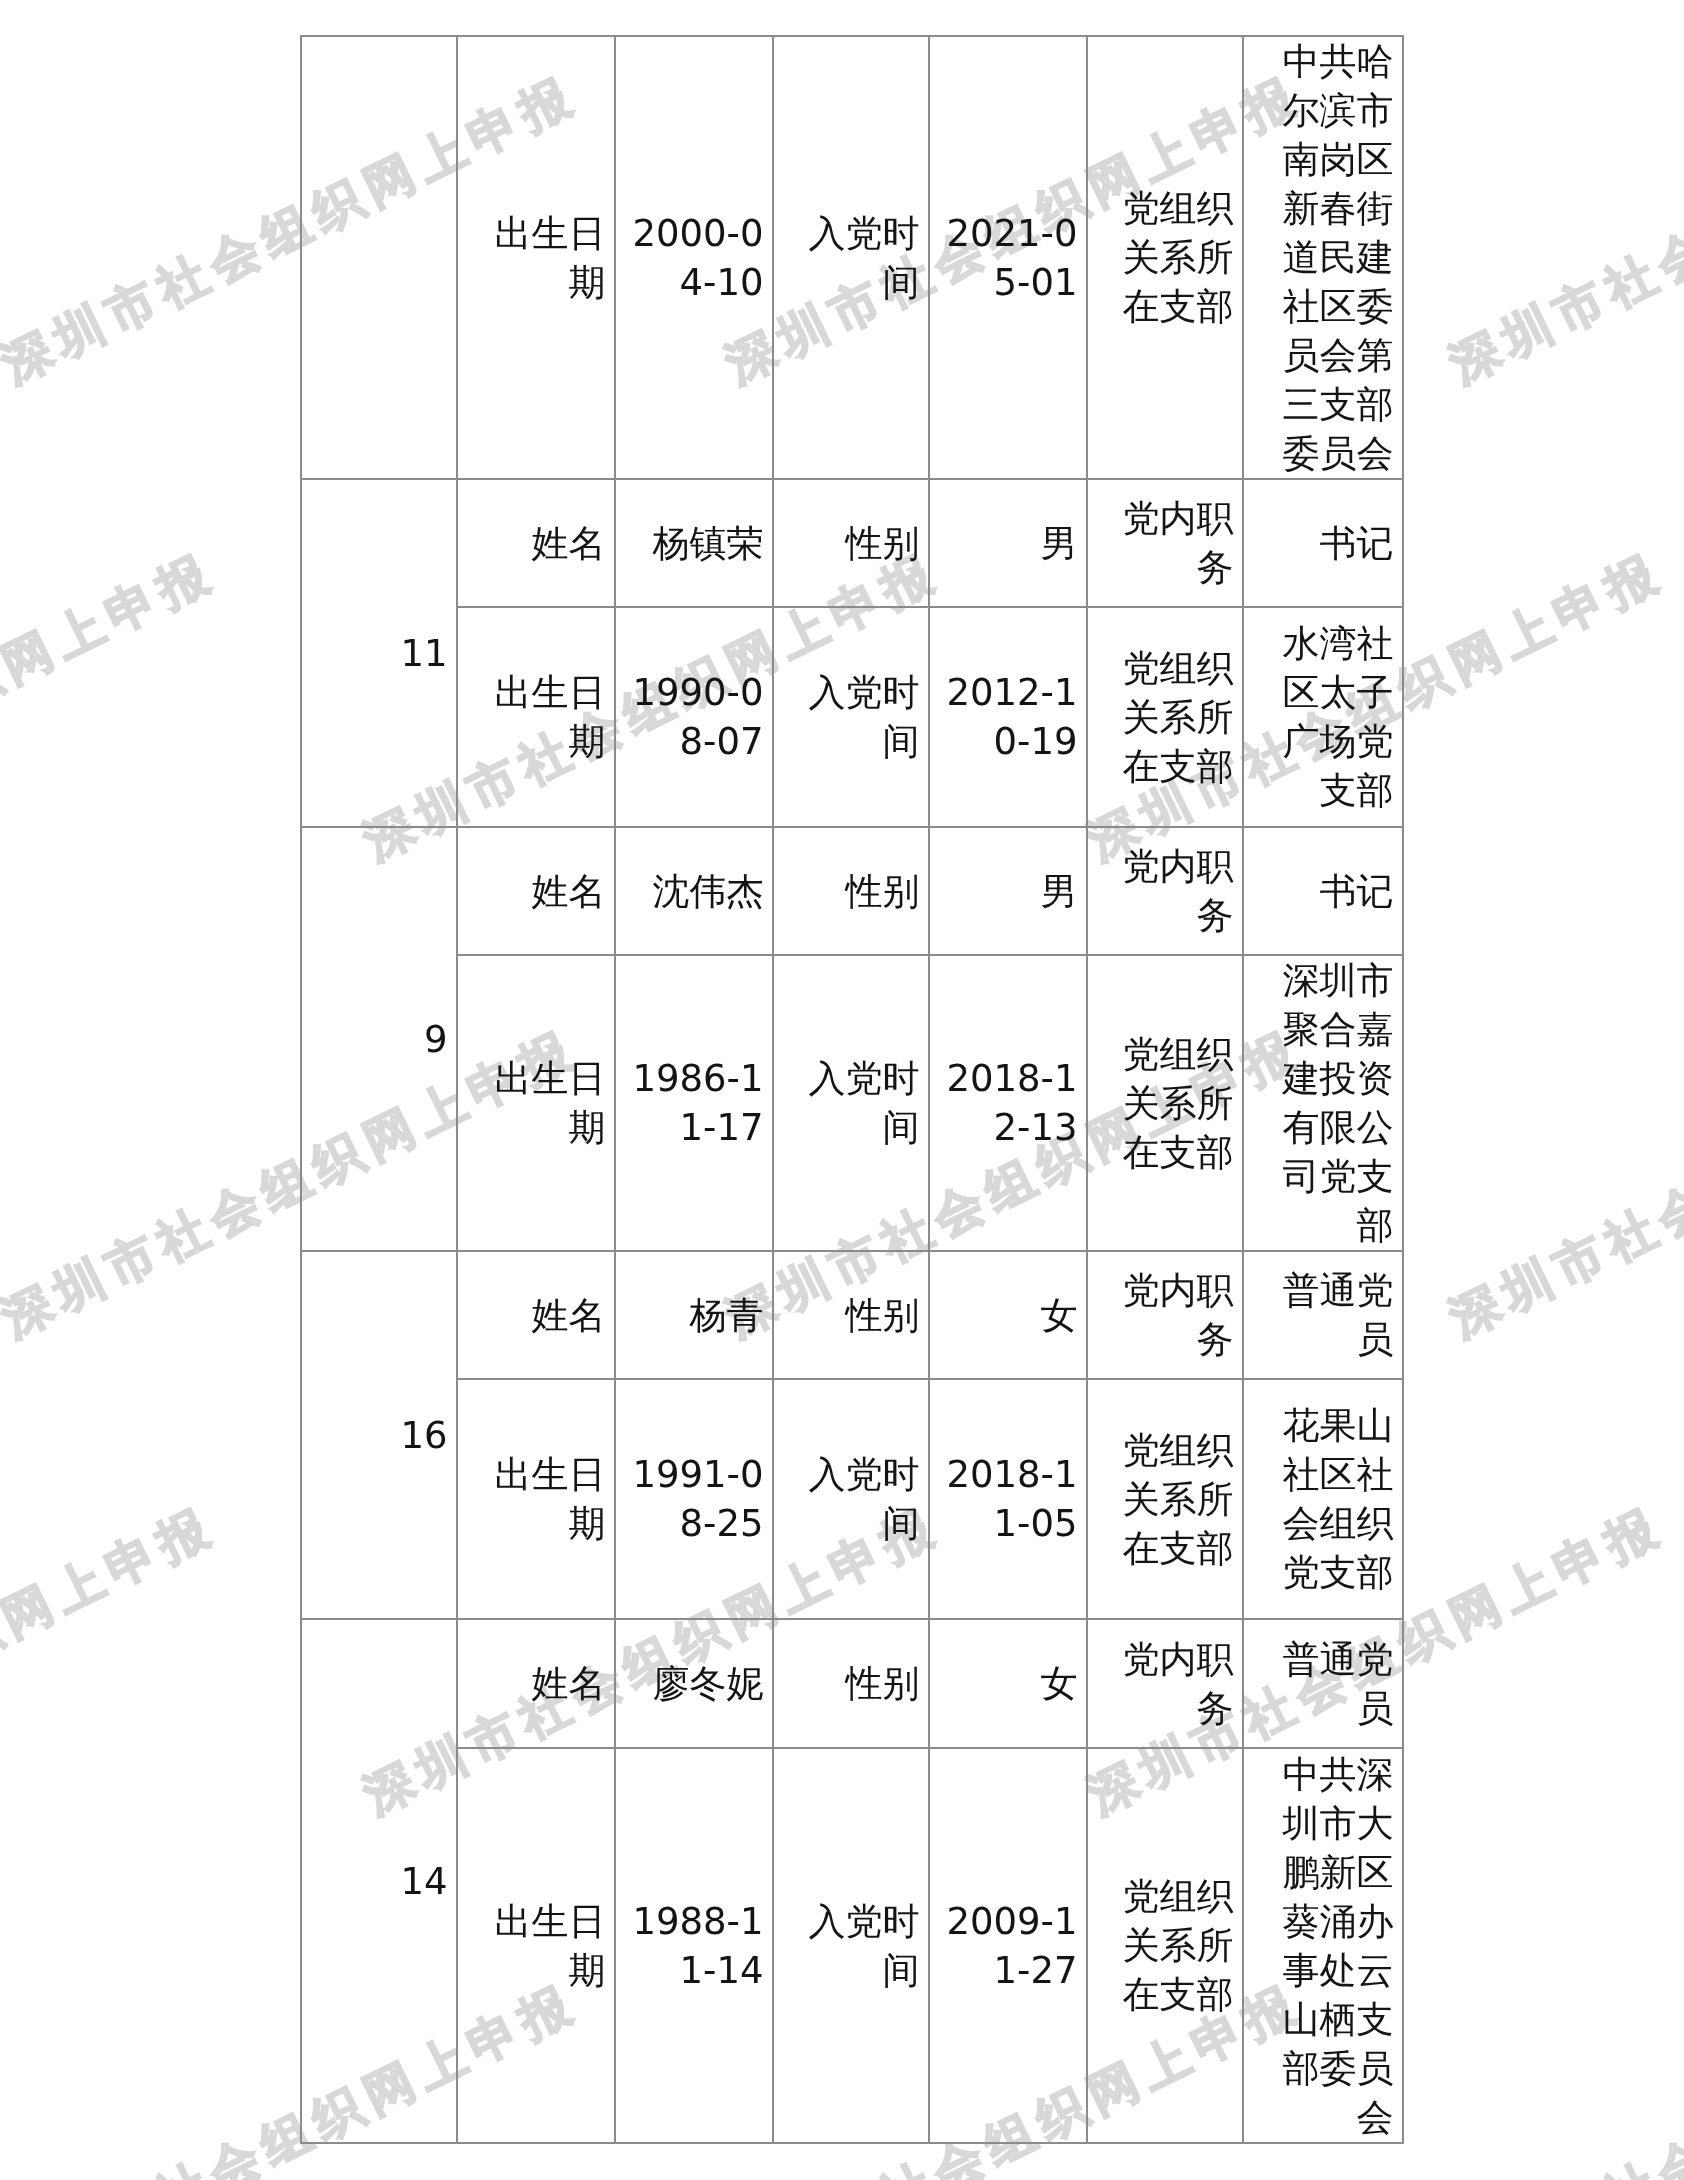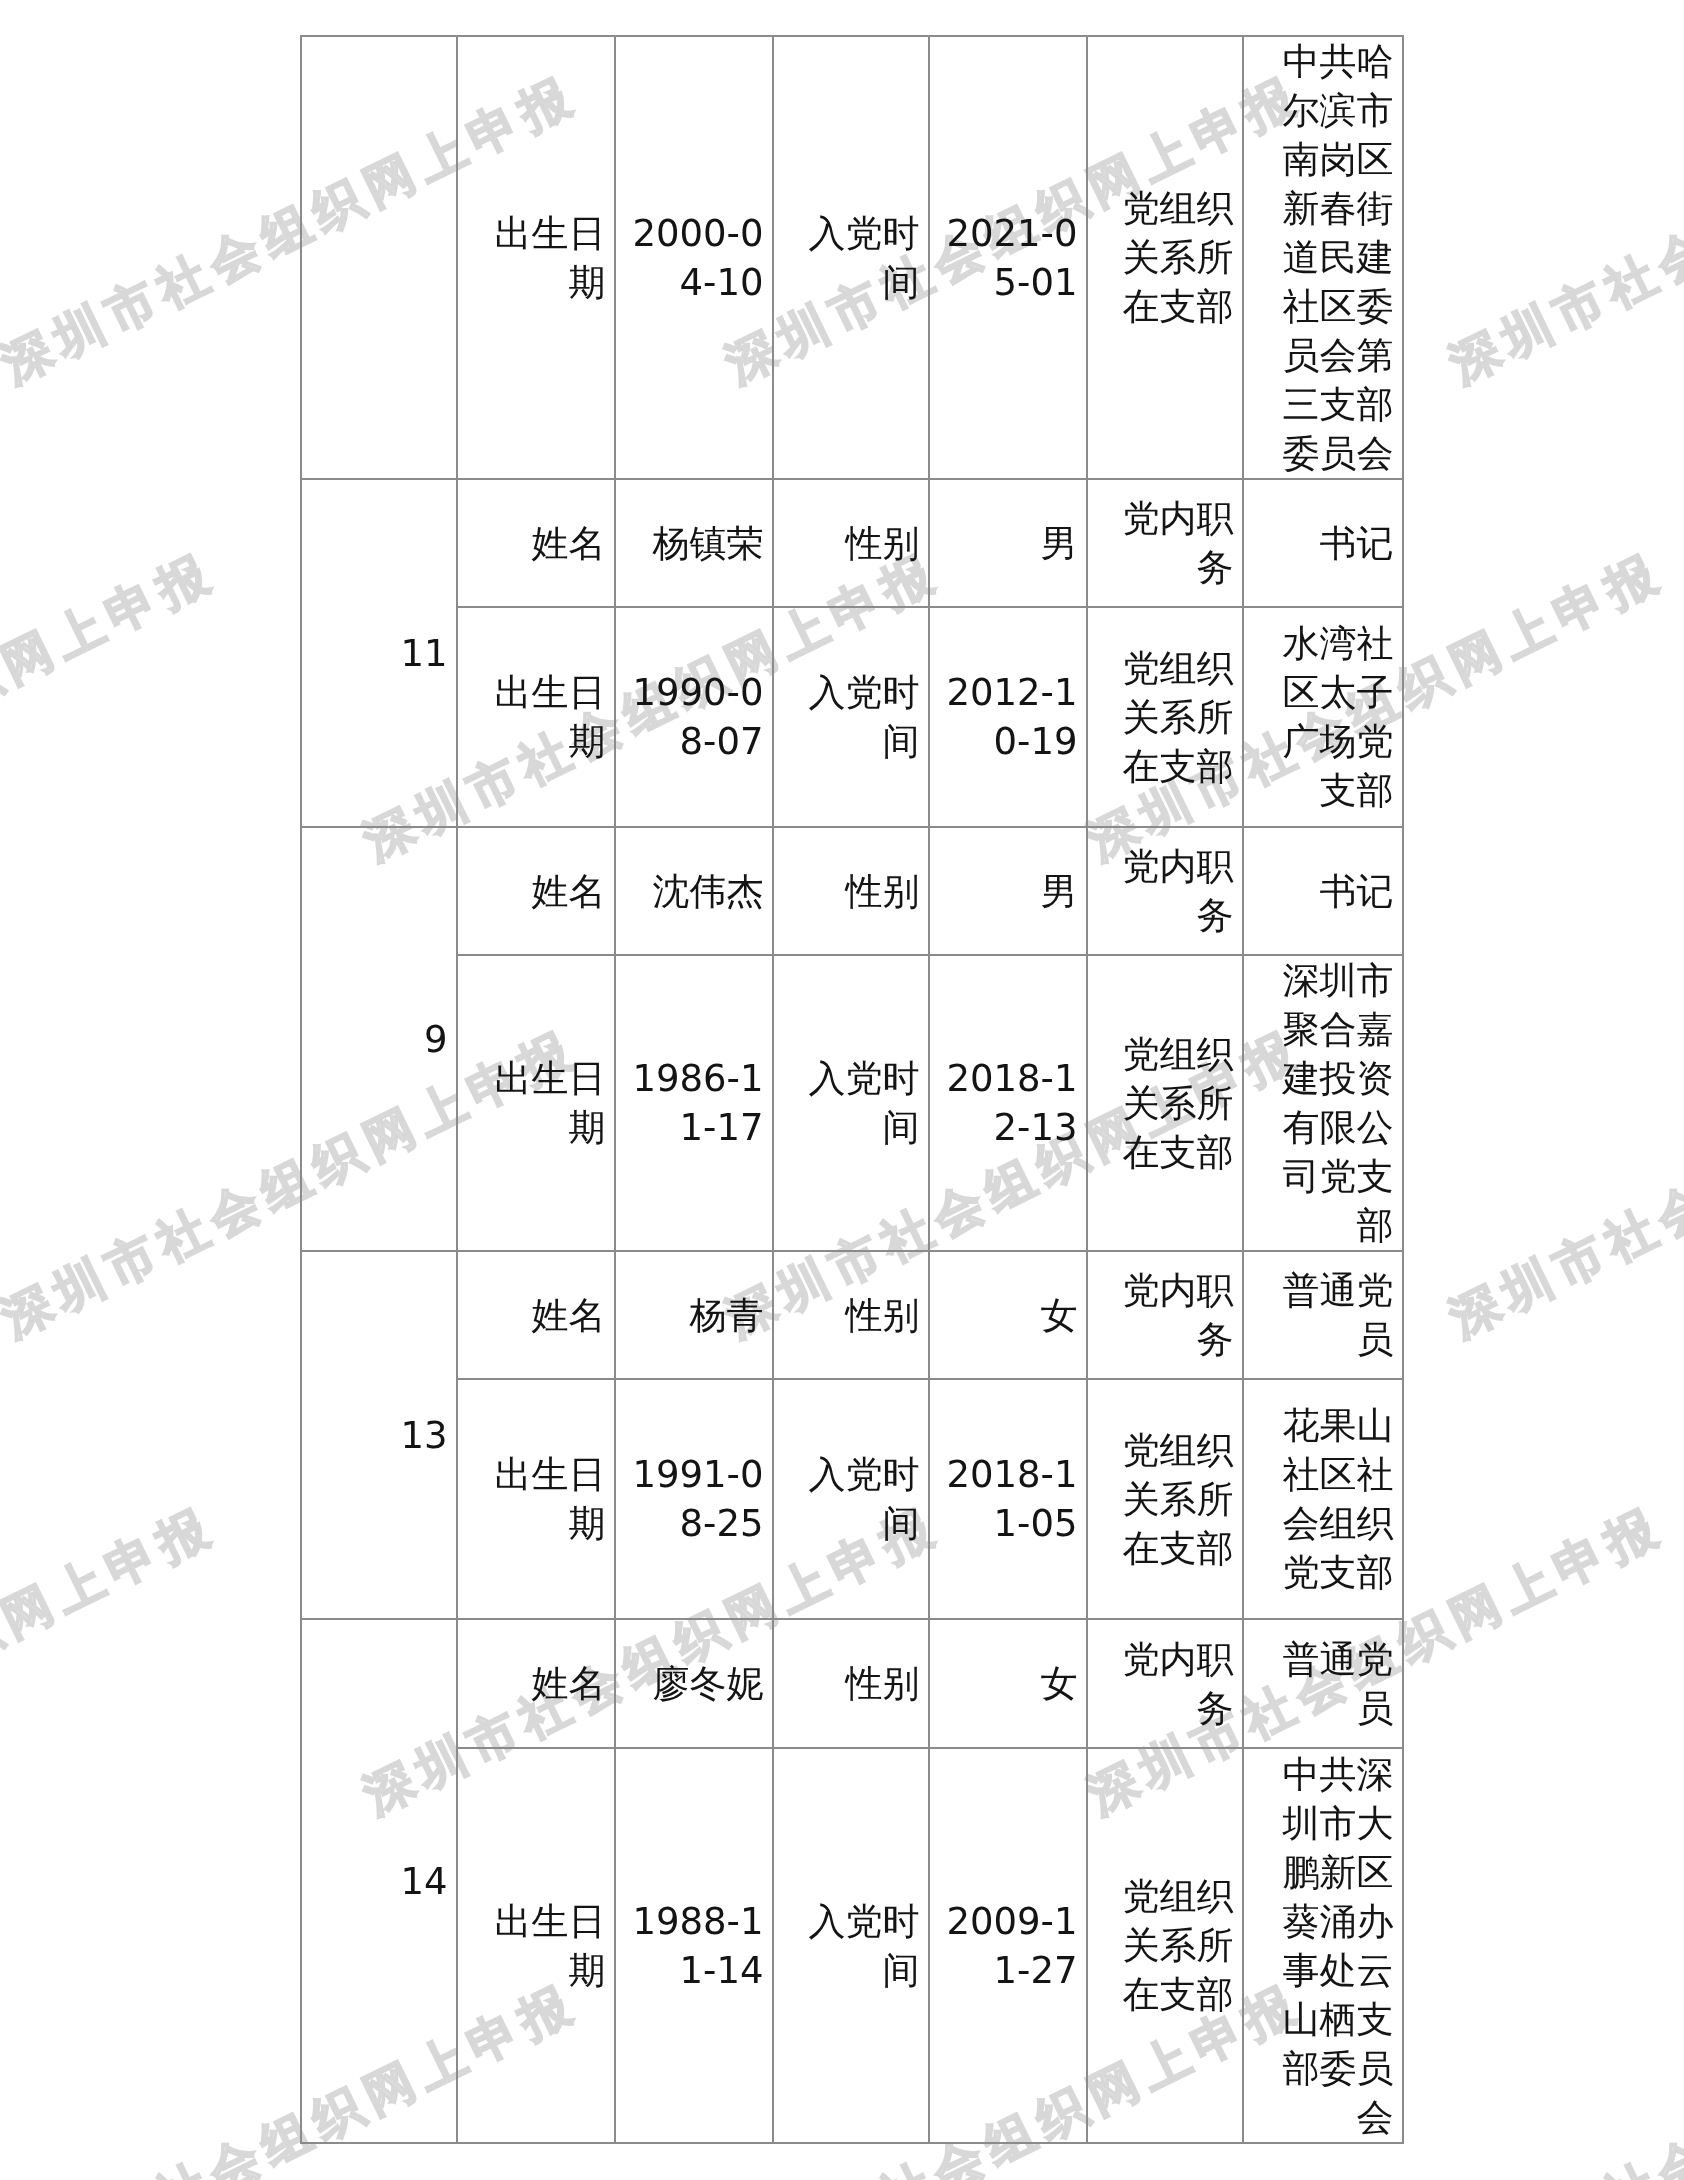--- a/index.html
+++ b/index.html
@@ -125,21 +125,21 @@
       <tr style="height:296px">
         <td>出生日<br>期</td>
         <td>1986-11-17</td>
         <td>入党时<br>间</td>
         <td>2018-12-13</td>
         <td>党组织<br>关系所<br>在支部</td>
         <td>深圳市<br>聚合嘉<br>建投资<br>有限公<br>司党支<br>部</td>
       </tr>
 
       <tr class="psep" style="height:128px">
-        <td rowspan="2">13</td>
+        <td rowspan="2">16</td>
         <td>姓名</td>
         <td>杨青</td>
         <td>性别</td>
         <td>女</td>
         <td>党内职<br>务</td>
         <td>普通党<br>员</td>
       </tr>
       <tr style="height:240px">
         <td>出生日<br>期</td>
         <td>1991-08-25</td>

